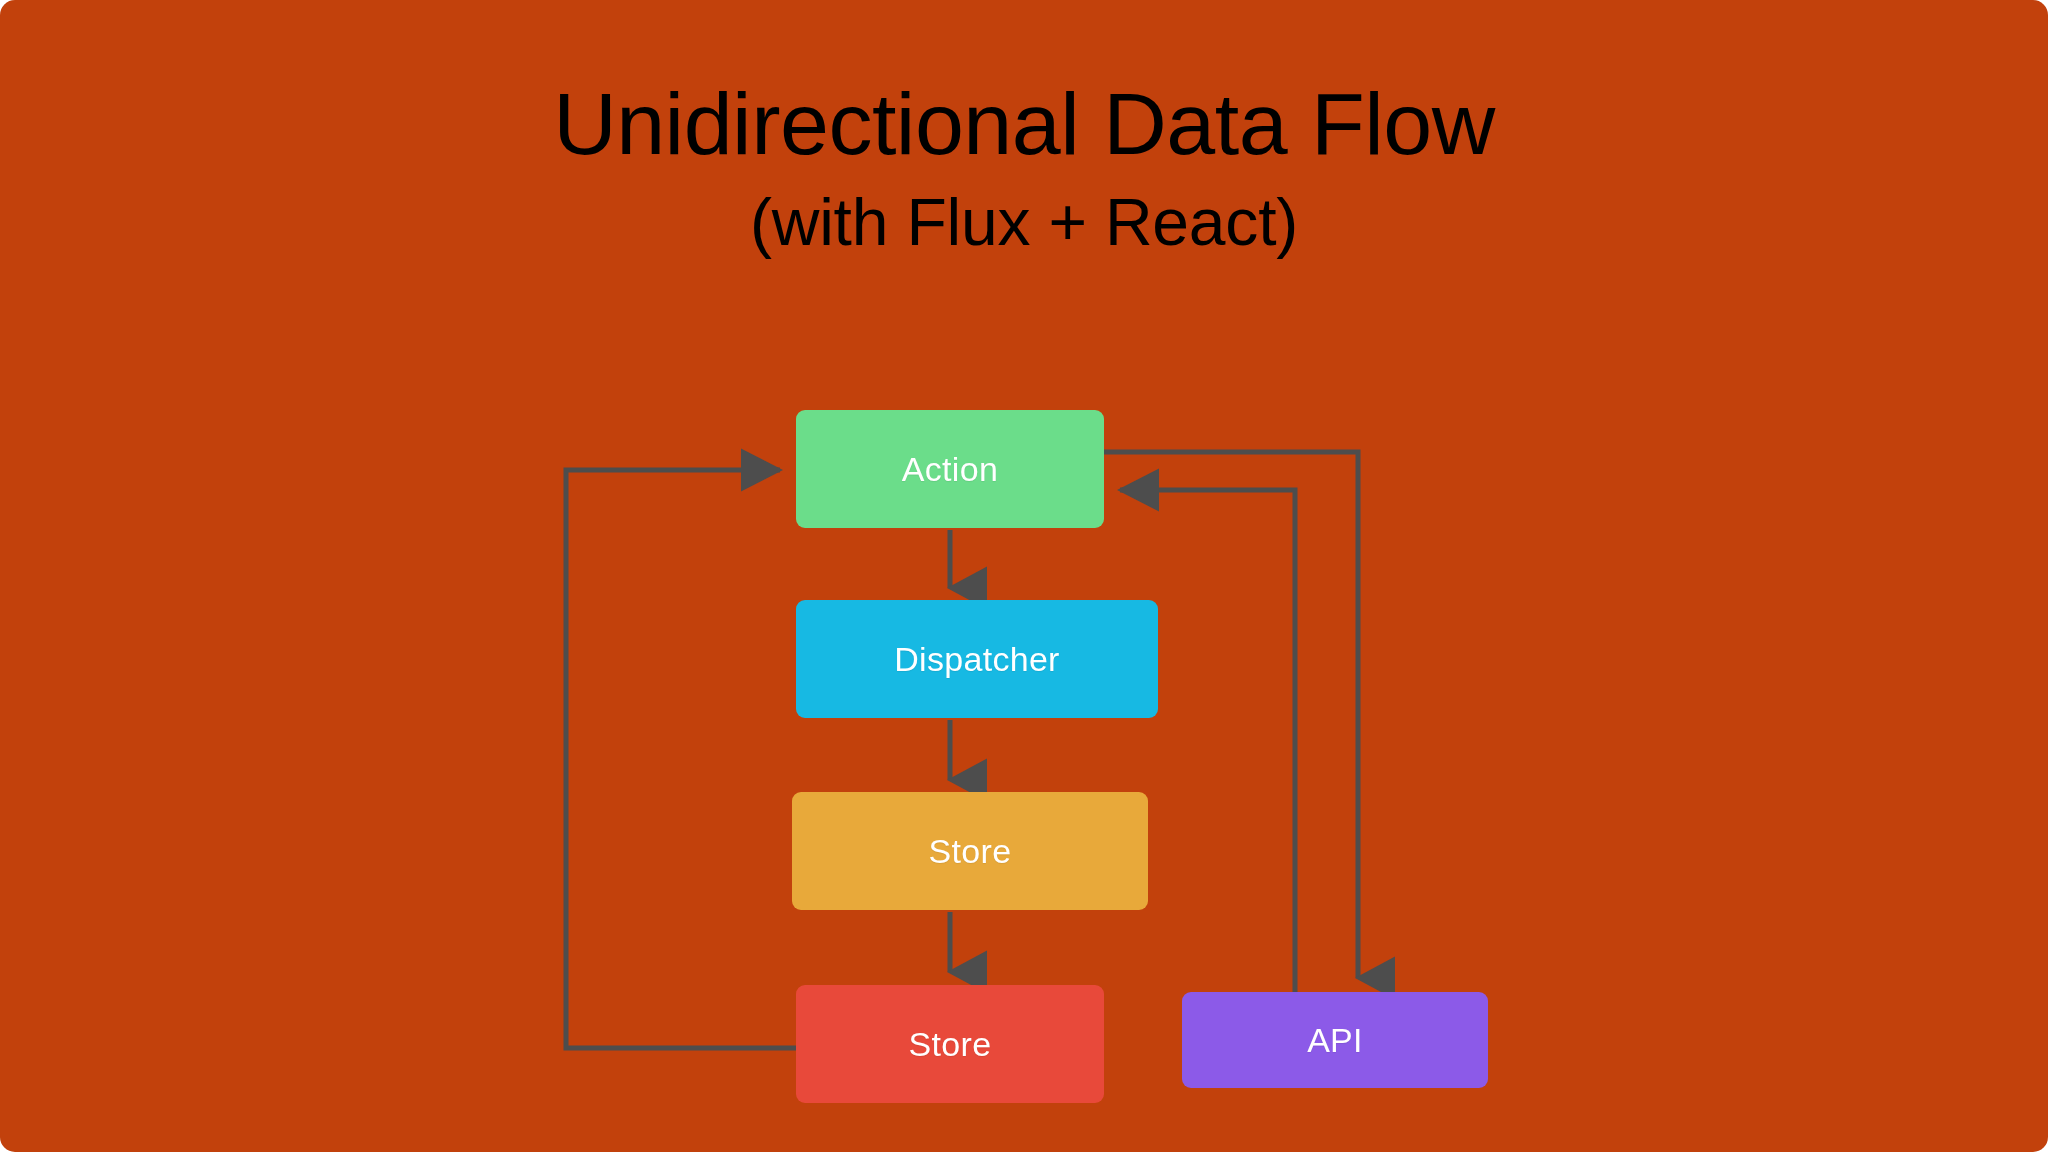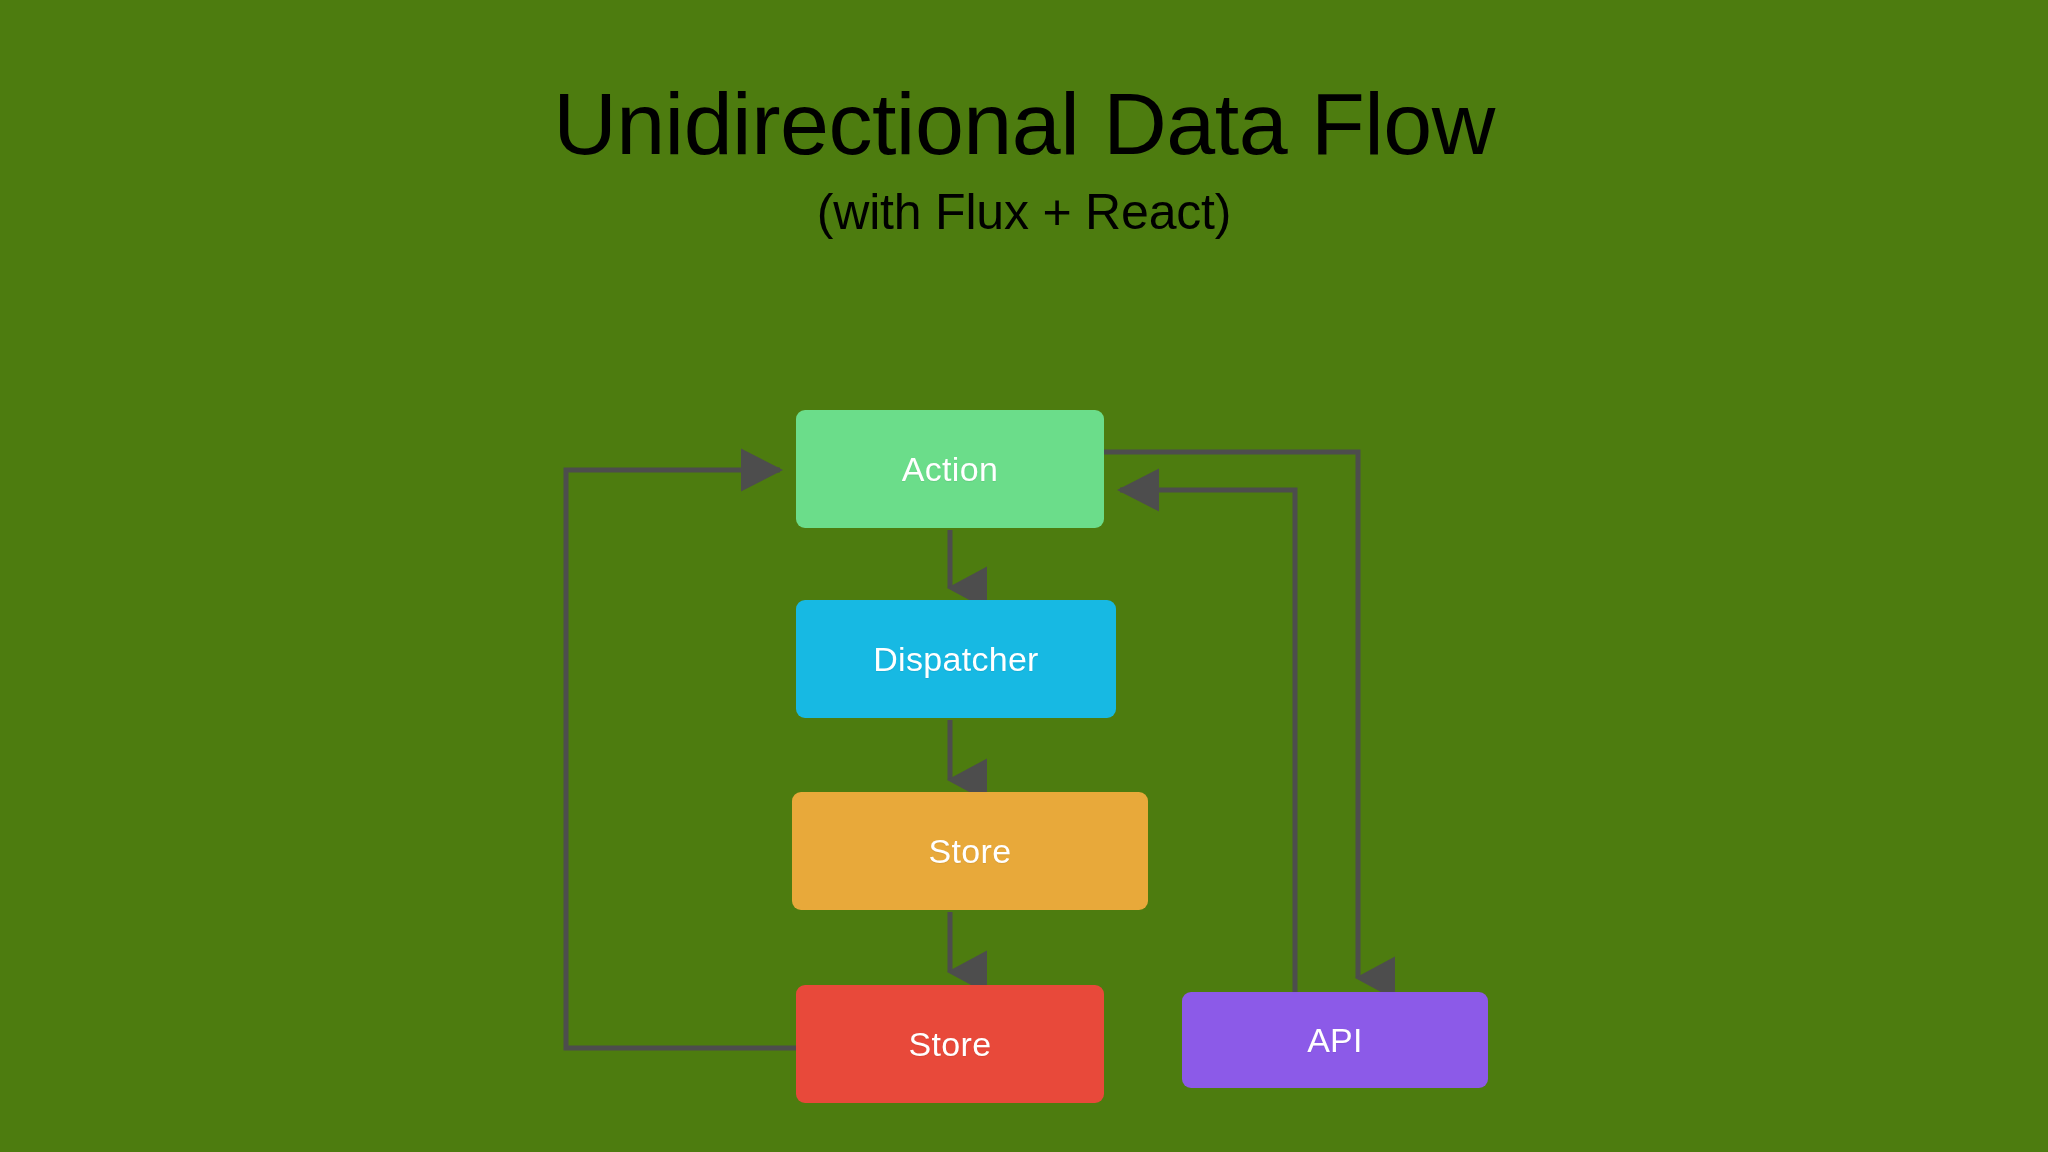--- a/index.html
+++ b/index.html
@@ -7,39 +7,40 @@
     width: 2048px;
     height: 1152px;
     background: #ffffff;
     font-family: "Liberation Sans", "DejaVu Sans", sans-serif;
     overflow: hidden;
   }
   #slide {
     position: relative;
     width: 2048px;
     height: 1152px;
-    background: #4d7c0f;
+    background: #c2410c;
+    border-radius: 15px;
   }
   
   #title-block {
     position: absolute;
     left: 0;
     top: 78px;
     width: 2048px;
     text-align: center;
   }
   #page-title {
     font-size: 88px;
     font-weight: 400;
     color: #000000;
     line-height: 1.04;
     letter-spacing: -0.5px;
   }
   #page-subtitle {
-    font-size: 50px;
+    font-size: 66px;
     font-weight: 400;
     color: #000000;
     line-height: 1.3;
     margin-top: 10px;
     letter-spacing: -0.2px;
   }
   
   #diagram {
     position: absolute;
     left: 0;
@@ -60,21 +61,21 @@
     align-items: center;
     justify-content: center;
     border-radius: 9px;
     color: #ffffff;
     font-size: 34px;
     font-weight: normal;
     letter-spacing: 0.3px;
     text-shadow: 0 1px 1px rgba(0,0,0,0.07);
   }
   #node-action     { left: 796px;  top: 410px;  width: 308px; height: 118px; background: #6BDD8A; }
-  #node-dispatcher { left: 796px;  top: 600px;  width: 320px; height: 118px; background: #17B9E3; }
+  #node-dispatcher { left: 796px;  top: 600px;  width: 362px; height: 118px; background: #17B9E3; }
   #node-store      { left: 792px;  top: 792px;  width: 356px; height: 118px; background: #E8A93A; }
   #node-view       { left: 796px;  top: 985px;  width: 308px; height: 118px; background: #E8493A; }
   #node-api        { left: 1182px; top: 992px;  width: 306px; height: 96px; background: #8C5AE8; }
 </style>
 </head>
 <body>
 
 <div id="slide">
 
   <div id="title-block">

